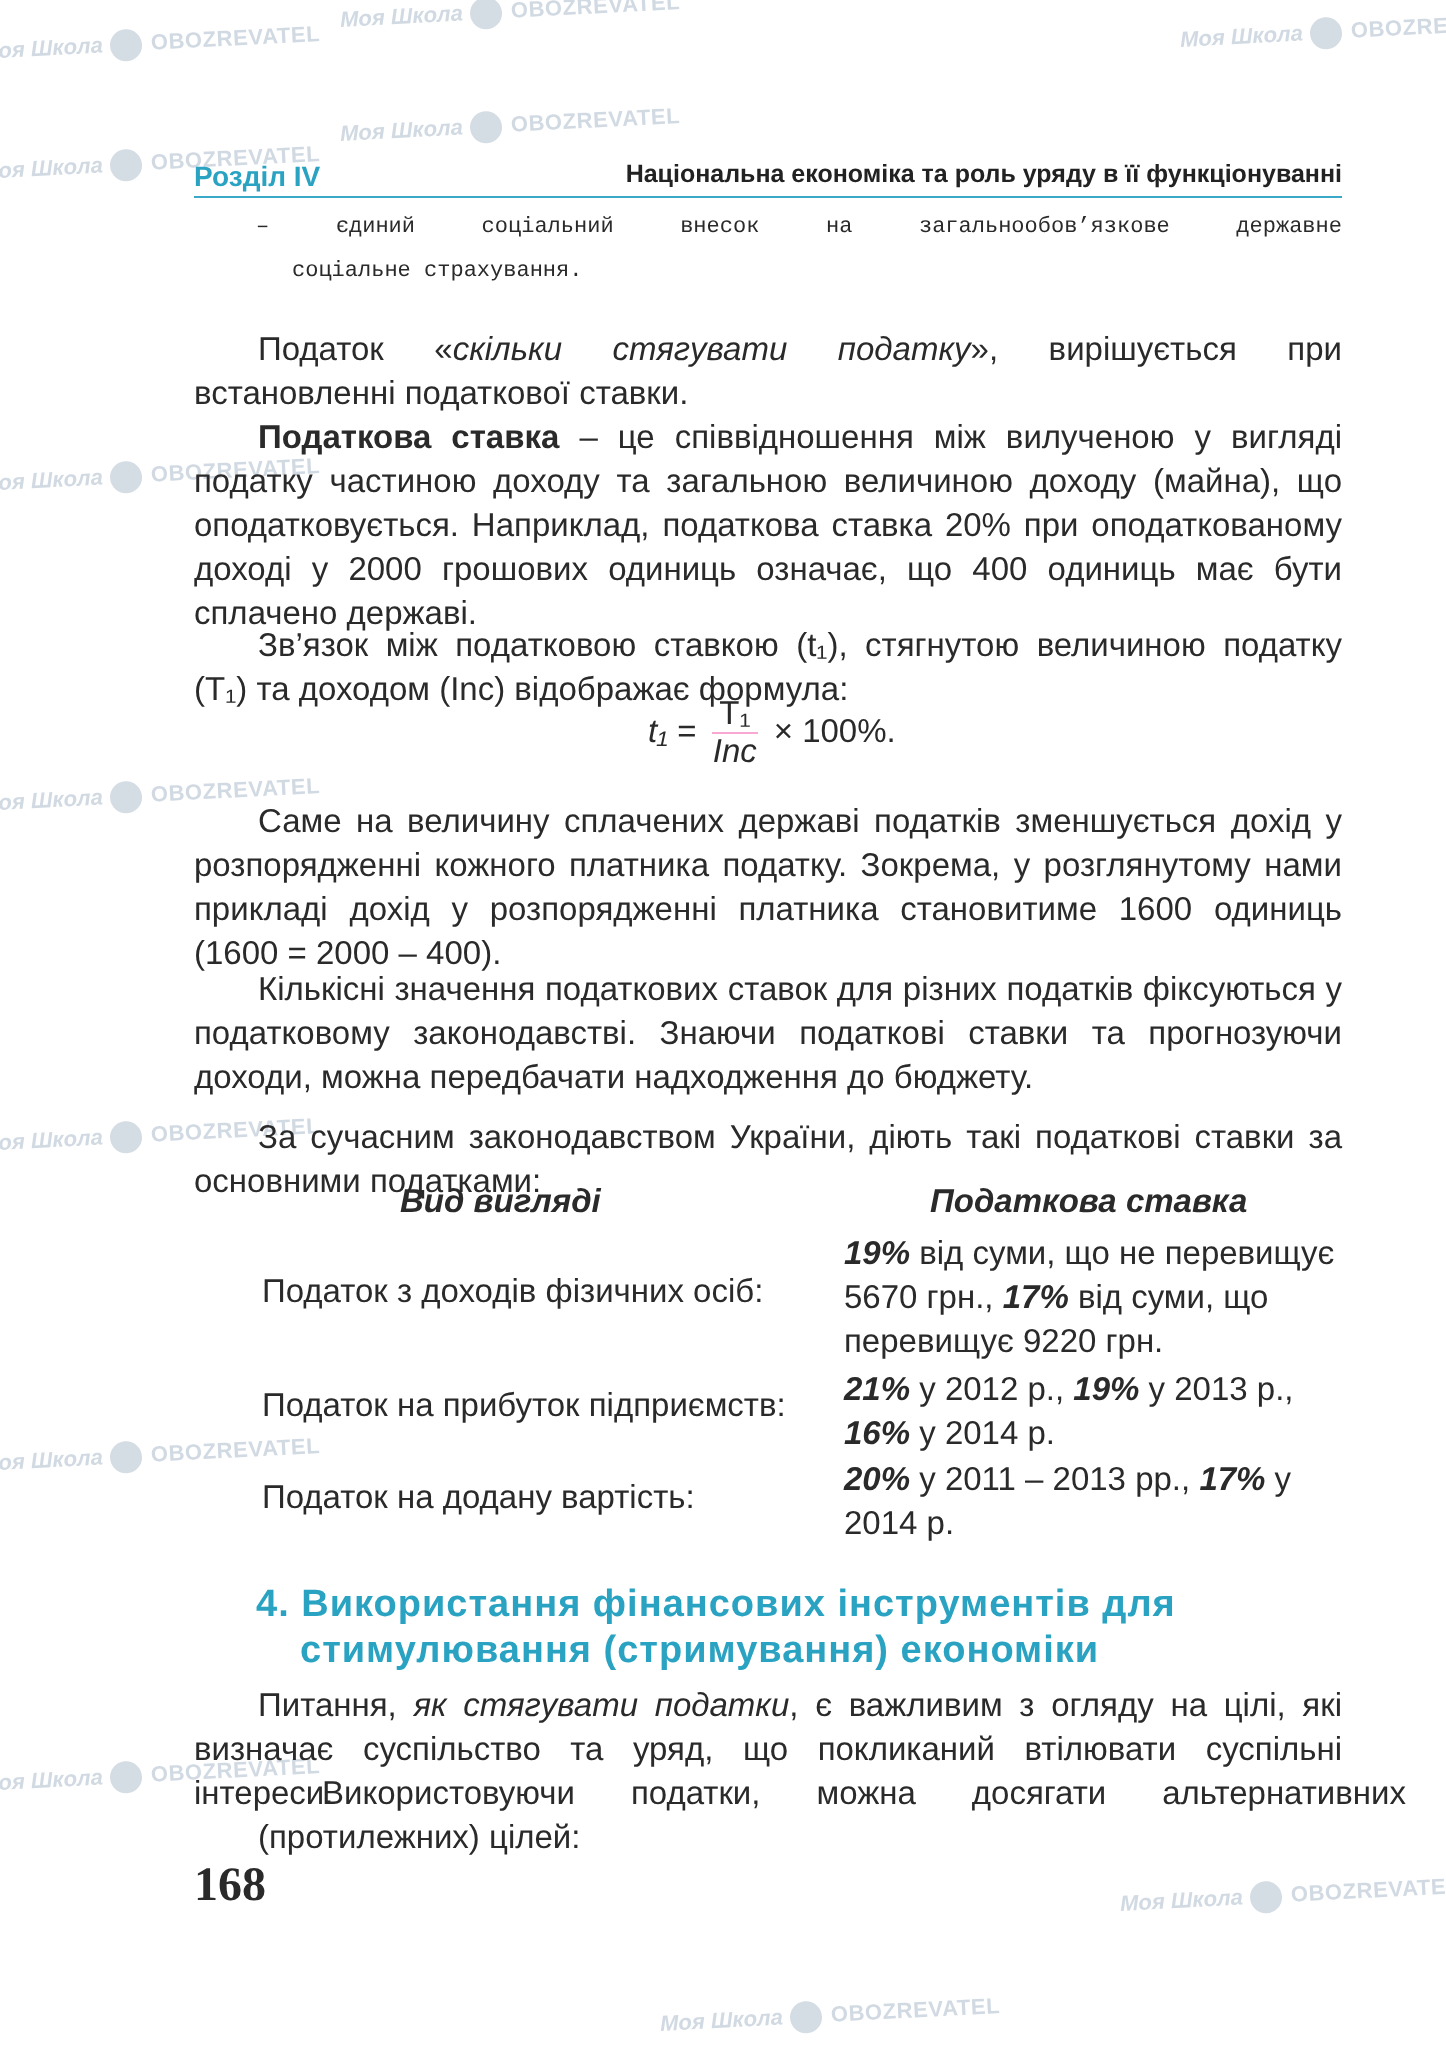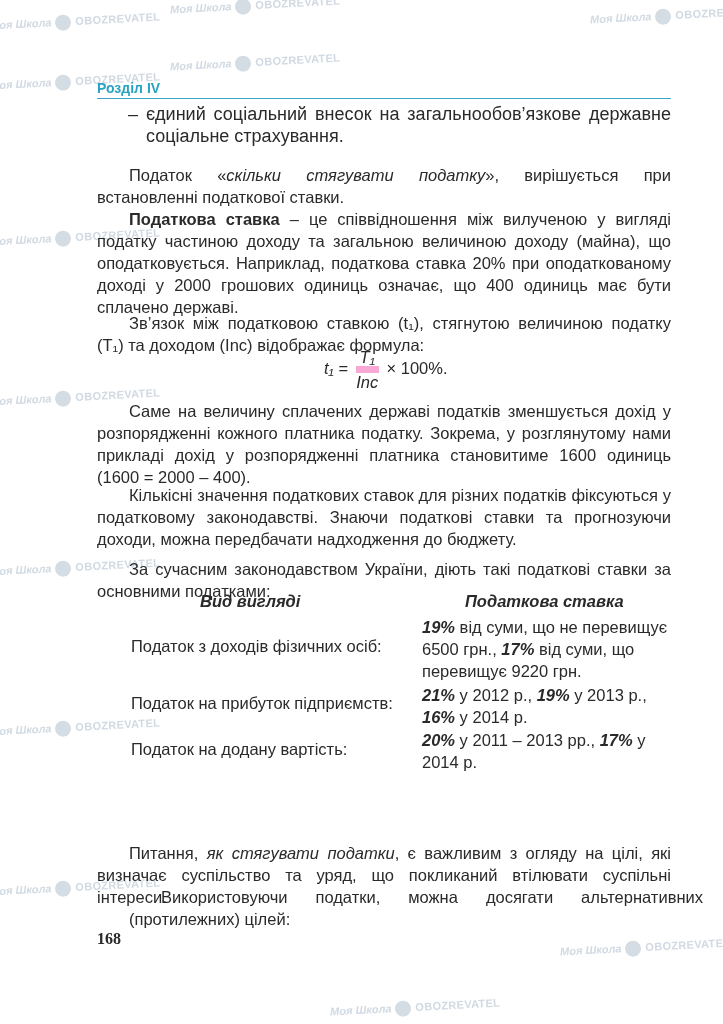--- a/index.html
+++ b/index.html
@@ -8,51 +8,52 @@
   .wm { position:absolute; font-family:"Liberation Sans", sans-serif; color:#c9d3dd; font-size:11px;
         white-space:nowrap; transform:rotate(-3deg); opacity:0.85; pointer-events:none; }
   .wm .s { font-style:italic; font-weight:bold; margin-right:4px; }
   .wm .c { display:inline-block; width:16px; height:16px; border-radius:50%; background:#cdd6e0; vertical-align:middle; margin-right:4px; }
   .wm .o { font-weight:bold; letter-spacing:0.3px; }
   .header { position:absolute; left:97px; top:78px; width:574px; height:20px; border-bottom:1.5px solid #3aa9c8; }
   .header .sec { position:absolute; left:0; top:2px; font-size:14px; font-weight:bold; color:#2aa3c3; }
   .header .title { position:absolute; right:0; top:2px; font-size:12.5px; font-weight:bold; color:#222; }
   .p { position:absolute; left:97px; width:574px; font-size:16.5px; line-height:22px; text-align:justify; }
   .ind { text-indent:32px; }
-  .line { position:absolute; left:97px; width:574px; font-size:18px; line-height:22px; white-space:nowrap; }
+  .line { position:absolute; left:97px; width:574px; font-size:11px; line-height:22px; white-space:nowrap;font-family:Liberation Mono, monospace; }
   .formula { position:absolute; left:324px; top:348px; font-size:16.5px; }
   .formula .frac { display:inline-block; vertical-align:middle; text-align:center; margin:0 3px; }
-  .formula .num { display:block; font-style:italic; border-bottom:7px solid #f9a8d4; padding:0 4px; line-height:18px;text-align:right; }
+  .formula .num { display:block; border-bottom:1px solid #f9a8d4; padding:0 4px; line-height:18px;text-align:right; }
   .formula .den { display:block; font-style:italic; line-height:18px; }
   .th { position:absolute; font-size:16.5px; font-weight:bold; font-style:italic; }
   .tl { position:absolute; left:131px; font-size:16.5px; }
   .tr { position:absolute; left:422px; width:260px; font-size:16.5px; line-height:22px; }
   .tr b { font-style:italic; }
   .h4 { position:absolute; left:128px; top:791px; font-size:19px; font-weight:bold; color:#2aa3c3; line-height:23px; letter-spacing:0.5px; }
   .h4 .l2 { display:block; padding-left:22px; }
-  .pnum { position:absolute; left:97px; top:930px; font-family:"Liberation Serif", serif; font-weight:bold; font-size:16px; }
+  .pnum { position:absolute; left:97px; top:930px; font-family:"Liberation Serif", serif; font-weight:bold; font-size:24px; }
 </style>
 </head>
 <body>
 
 <div class="wm" style="left:-10px;top:14px;"><span class="s">Моя Школа</span><span class="c"></span><span class="o">OBOZREVATEL</span></div>
 <div class="wm" style="left:170px;top:-2px;"><span class="s">Моя Школа</span><span class="c"></span><span class="o">OBOZREVATEL</span></div>
 <div class="wm" style="left:170px;top:55px;"><span class="s">Моя Школа</span><span class="c"></span><span class="o">OBOZREVATEL</span></div>
 <div class="wm" style="left:590px;top:8px;"><span class="s">Моя Школа</span><span class="c"></span><span class="o">OBOZREVATEL</span></div>
 <div class="wm" style="left:-10px;top:74px;"><span class="s">Моя Школа</span><span class="c"></span><span class="o">OBOZREVATEL</span></div>
 <div class="wm" style="left:-10px;top:230px;"><span class="s">Моя Школа</span><span class="c"></span><span class="o">OBOZREVATEL</span></div>
 <div class="wm" style="left:-10px;top:390px;"><span class="s">Моя Школа</span><span class="c"></span><span class="o">OBOZREVATEL</span></div>
 <div class="wm" style="left:-10px;top:560px;"><span class="s">Моя Школа</span><span class="c"></span><span class="o">OBOZREVATEL</span></div>
 <div class="wm" style="left:-10px;top:720px;"><span class="s">Моя Школа</span><span class="c"></span><span class="o">OBOZREVATEL</span></div>
 <div class="wm" style="left:-10px;top:880px;"><span class="s">Моя Школа</span><span class="c"></span><span class="o">OBOZREVATEL</span></div>
 <div class="wm" style="left:560px;top:940px;"><span class="s">Моя Школа</span><span class="c"></span><span class="o">OBOZREVATEL</span></div>
 <div class="wm" style="left:330px;top:1000px;"><span class="s">Моя Школа</span><span class="c"></span><span class="o">OBOZREVATEL</span></div>
 
 <div class="header">
   <span class="sec">Розділ IV</span>
+  <span class="title">Національна економіка та роль уряду в її функціонуванні</span>
 </div>
 
 <div class="line" style="left:128px;width:543px;top:103px;text-align:justify;text-align-last:justify;">– єдиний соціальний внесок на загальнообов’язкове державне</div>
 <div class="line" style="left:146px;top:125px;">соціальне страхування.</div>
 
 <div class="p ind" style="top:164px;">
   <span>Податок «</span><i>скільки стягувати податку</i><span>», вирішується при встановленні податкової ставки.</span>
 </div>
 
 <div class="p ind" style="top:208px;">
@@ -74,34 +75,36 @@
 
 <div class="p ind" style="top:484px;">Кількісні значення податкових ставок для різних податків фіксуються у податковому законодавстві. Знаючи податкові ставки та прогнозуючи доходи, можна передбачати надходження до бюджету.</div>
 
 <div class="p ind" style="top:558px;">За сучасним законодавством України, діють такі податкові ставки за основними податками:</div>
 
 <div class="th" style="left:200px;top:592px;">Вид вигляді</div>
 <div class="th" style="left:465px;top:592px;">Податкова ставка</div>
 
 <div class="tl" style="top:637px;">Податок з доходів фізичних осіб:</div>
 <div class="tr" style="top:616px;">
-  <b>19%</b><span> від суми, що не перевищує 6500 грн., </span><b>17%</b><span> від суми, що перевищує 9220 грн.</span>
+  <b>19%</b><span> від суми, що не перевищує 5670 грн., </span><b>17%</b><span> від суми, що перевищує 9220 грн.</span>
 </div>
 
 <div class="tl" style="top:694px;">Податок на прибуток підприємств:</div>
 <div class="tr" style="top:684px;">
   <b>21%</b><span> у 2012 р., </span><b>19%</b><span> у 2013 р., </span><b>16%</b><span> у 2014 р.</span>
 </div>
 
 <div class="tl" style="top:740px;">Податок на додану вартість:</div>
 <div class="tr" style="top:729px;">
   <b>20%</b><span> у 2011 – 2013 рр., </span><b>17%</b><span> у 2014 р.</span>
 </div>
 
 <div class="h4">
+  <span>4. Використання фінансових інструментів для</span>
+  <span class="l2">стимулювання (стримування) економіки</span>
 </div>
 
 <div class="p ind" style="top:842px;">
   <span>Питання, </span><i>як стягувати податки</i><span>, є важливим з огляду на цілі, які визначає суспільство та уряд, що покликаний втілювати суспільні інтереси.</span>
 </div>
 
 <div class="p ind" style="top:886px;margin-left:32px;">Використовуючи податки, можна досягати альтернативних (протилежних) цілей:</div>
 
 <div class="pnum">168</div>
 

